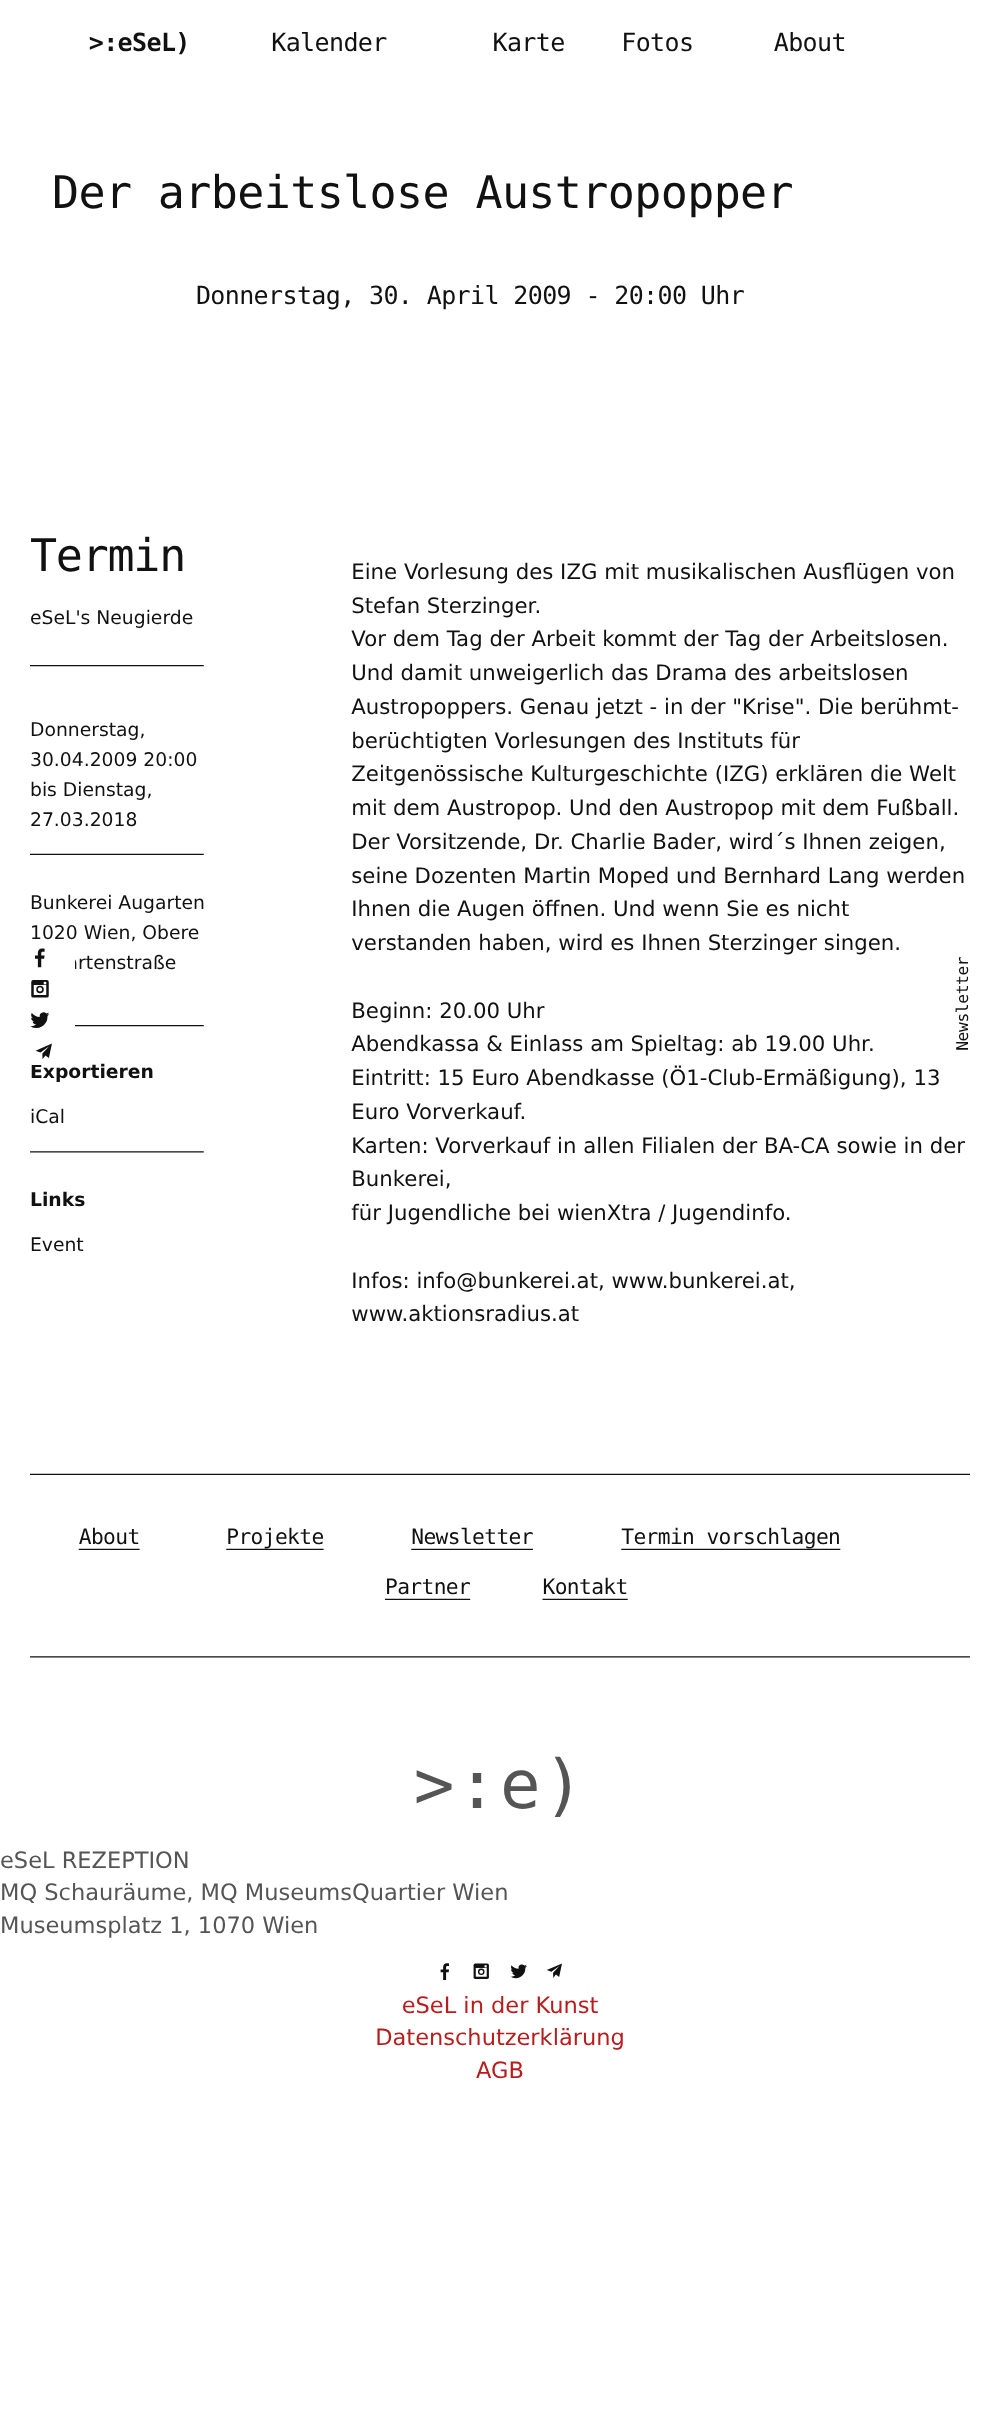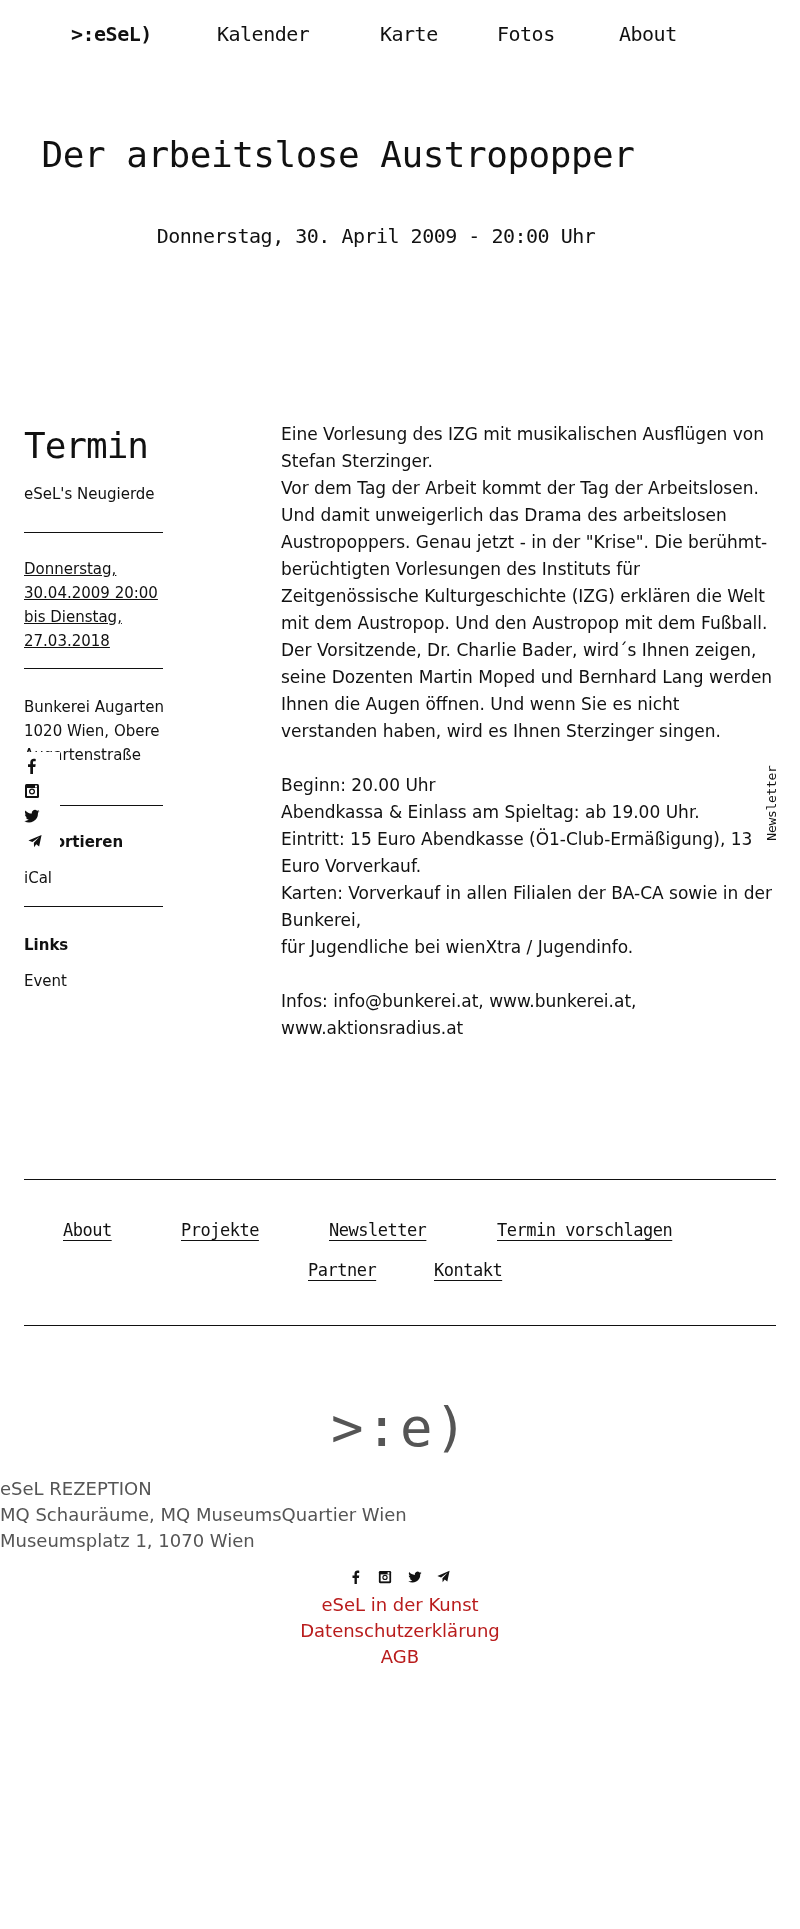--- a/index.html
+++ b/index.html
@@ -5,52 +5,52 @@
   html, body { margin: 0; padding: 0; background: #fff; color: #111; }
   body { width: 800px; height: 1929px; position: relative; overflow: hidden;
          font-family: "DejaVu Sans", sans-serif; }
 
   
   #topnav { position: absolute; top: 22px; left: 0; width: 800px; height: 30px; }
   #topnav a { position: absolute; top: 0; font-size: 20px; color: #111; text-decoration: none;
               font-family: "DejaVu Sans Mono", monospace; letter-spacing: -0.5px; }
   #topnav .logo { left: 71px; font-weight: bold; text-align: center; }
   #topnav .k { left: 217px; }
-  #topnav .ka { left: 380px; }
+  #topnav .ka { left: 394px; }
   #topnav .f { left: 497px; }
   #topnav .ab { left: 619px; }
 
   #event-title { position: absolute; top: 134px; left: 0; width: 676px; text-align: center;
                  font-size: 36px; font-family: "DejaVu Sans Mono", monospace; letter-spacing: -0.5px; color: #111; margin: 0; font-weight: normal; }
   #event-date { position: absolute; top: 224px; left: 0; width: 752px; text-align: center;
                 font-size: 20px; font-family: "DejaVu Sans Mono", monospace; letter-spacing: -0.5px; color: #111; }
 
   
   #sidebar { position: absolute; top: 424px; left: 24px; width: 140px; font-size: 15px; line-height: 24px; }
   #sidebar h2 { margin: 0; font-size: 36px; font-weight: normal; font-family: "DejaVu Sans Mono", monospace;
                 letter-spacing: -1px; line-height: 44px; }
   #sidebar .cat { margin-top: 14px; font-size: 15px; }
   #sidebar hr { border: 0; border-top: 1.5px solid #111; margin: 0; width: 139px; }
   #sidebar .hr1 { margin-top: 26px; }
-  #sidebar .dates { margin-top: 24px; text-decoration: underline; }
+  #sidebar .dates { margin-top: 39px; }
   #sidebar .hr2 { margin-top: 15px; }
   #sidebar .loc { margin-top: 26px; }
   #sidebar .hr3 { margin-top: 14px; }
   #sidebar .export-h { margin-top: 24px; font-weight: bold; }
   #sidebar .ical { margin-top: 12px; }
   #sidebar .hr4 { margin-top: 16px; }
   #sidebar .links-h { margin-top: 26px; font-weight: bold; }
   #sidebar .event-link { margin-top: 12px; color: #111; text-decoration: none; display: block; }
 
   
   #social-float { position: absolute; top: 752px; left: 20px; width: 40px; height: 100px; background: #fff; }
   #social-float .ic { position: absolute; left: 4px; width: 16px; height: 16px; }
 
   
-  #content { position: absolute; top: 421px; left: 281px; width: 500px; font-size: 17px; line-height: 27px; color: #111; }
+  #content { position: absolute; top: 445px; left: 281px; width: 500px; font-size: 17px; line-height: 27px; color: #111; }
   #content p { margin: 0; }
   #content .gap { height: 27px; }
 
   
   #newsletter-tab { position: absolute; top: 760px; left: 756px; width: 30px; height: 86px; background: #fff; }
   #newsletter-tab span { position: absolute; left: 50%; top: 50%; transform: translate(-50%, -50%) rotate(-90deg);
                          font-family: "DejaVu Sans Mono", monospace; font-size: 13px; white-space: nowrap; color: #111; letter-spacing: -0.3px; }
 
   
   .footer-rule { position: absolute; left: 24px; width: 752px; height: 0; border-top: 1.5px solid #111; }

